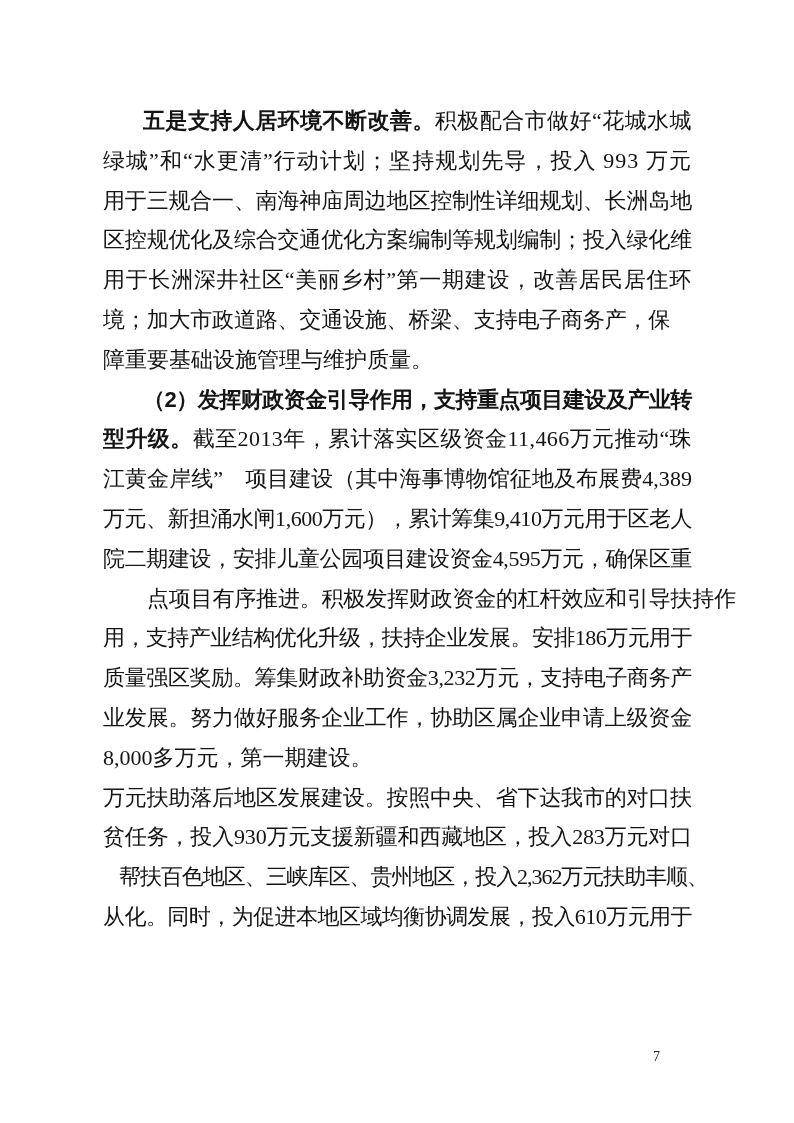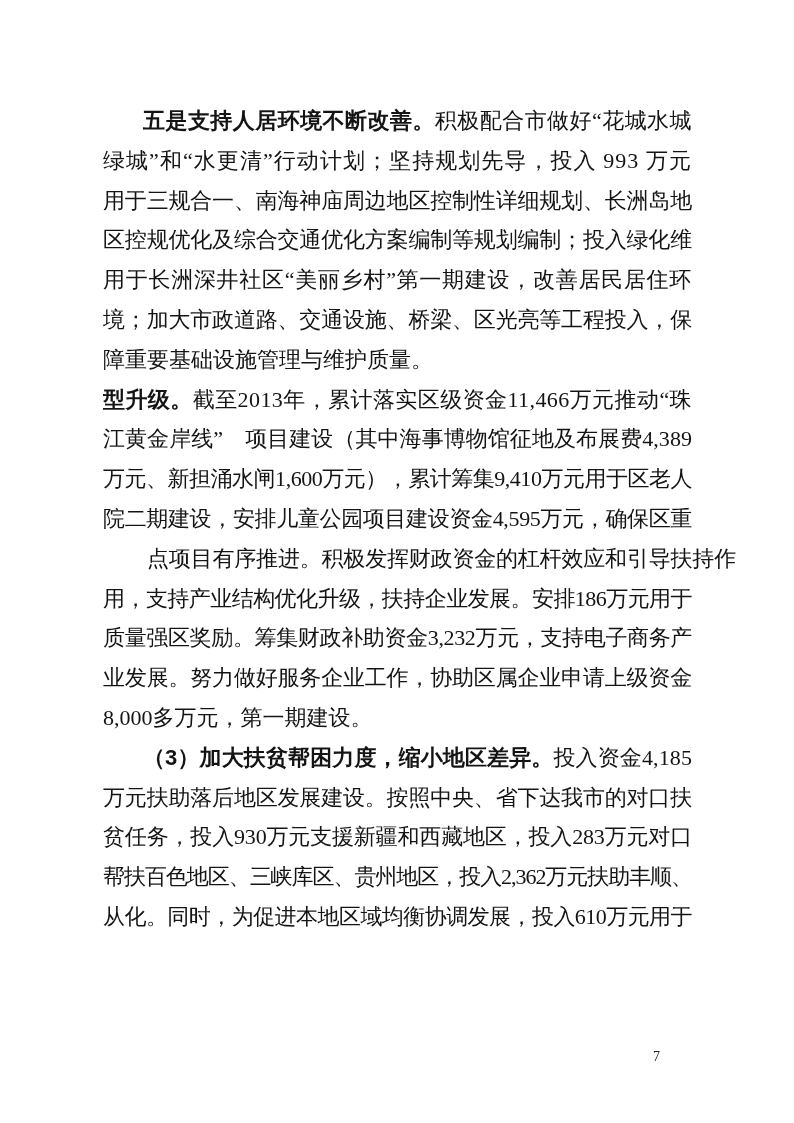--- a/index.html
+++ b/index.html
@@ -49,36 +49,36 @@
 <body>
 
 <div class="page">
   <div class="text-block">
       <div class="para">
         <div class="line j fi"><span class="in" style="letter-spacing: 0.449375px;"><span class="seg bold">五是支持人居环境不断改善。</span><span class="seg">积极配合市做好“花城水城</span></span></div>
         <div class="line j"><span class="in" style="letter-spacing: 1.05677px;"><span class="seg">绿城”和“水更清”行动计划；坚持规划先导，投入 993 万元</span></span></div>
         <div class="line j"><span class="in" style="letter-spacing: -0.185185px; margin-top: 28px;"><span class="seg">用于三规合一、南海神庙周边地区控制性详细规划、长洲岛地</span></span></div>
         <div class="line j"><span class="in" style="letter-spacing: -0.185185px;"><span class="seg">区控规优化及综合交通优化方案编制等规划编制；投入绿化维</span></span></div>
         <div class="line j"><span class="in" style="letter-spacing: 0.721065px;"><span class="seg">用于长洲深井社区“美丽乡村”第一期建设，改善居民居住环</span></span></div>
-        <div class="line j"><span class="in" style="letter-spacing: -0.185185px;"><span class="seg">境；加大市政道路、交通设施、桥梁、区光亮等工程投入，保</span></span></div>
+        <div class="line j"><span class="in" style="letter-spacing: -0.185185px;"><span class="seg">境；加大市政道路、交通设施、桥梁、支持电子商务产，保</span></span></div>
         <div class="line"><span class="in"><span class="seg">障重要基础设施管理与维护质量。</span></span></div>
       </div>
       <div class="para">
+        <div class="line j fi"><span class="in" style="letter-spacing: -0.509615px;"><span class="seg bold">（2）发挥财政资金引导作用，支持重点项目建设及产业转</span></span></div>
         <div class="line j"><span class="in" style="letter-spacing: 0.42334px;"><span class="seg bold">型升级。</span><span class="seg">截至2013年，累计落实区级资金11,466万元推动“珠</span></span></div>
         <div class="line j"><span class="in" style="letter-spacing: 0.0578125px; margin-top: 44px;"><span class="seg">江黄金岸线”　项目建设（其中海事博物馆征地及布展费4,389</span></span></div>
         <div class="line j"><span class="in" style="letter-spacing: -0.484848px;"><span class="seg">万元、新担涌水闸1,600万元），累计筹集9,410万元用于区老人</span></span></div>
         <div class="line j"><span class="in" style="letter-spacing: -0.35px;"><span class="seg">院二期建设，安排儿童公园项目建设资金4,595万元，确保区重</span></span></div>
         <div class="line j"><span class="in" style="letter-spacing: -0.185185px; margin-left: 44px;"><span class="seg">点项目有序推进。积极发挥财政资金的杠杆效应和引导扶持作</span></span></div>
         <div class="line j"><span class="in" style="letter-spacing: -0.551724px;"><span class="seg">用，支持产业结构优化升级，扶持企业发展。安排186万元用于</span></span></div>
         <div class="line j"><span class="in" style="letter-spacing: -0.35px;"><span class="seg">质量强区奖励。筹集财政补助资金3,232万元，支持电子商务产</span></span></div>
         <div class="line j"><span class="in" style="letter-spacing: -0.185185px;"><span class="seg">业发展。努力做好服务企业工作，协助区属企业申请上级资金</span></span></div>
         <div class="line"><span class="in"><span class="seg">8,000多万元，第一期建设。</span></span></div>
       </div>
       <div class="para">
-        <div class="line j fi"><span class="in" style="letter-spacing: 0.116071px;"><span class="seg bold">（3）加大扶贫帮困力度，缩小地区差异。</span><span class="seg">投入资金4,185</span></span></div>
         <div class="line j"><span class="in" style="letter-spacing: -0.185185px;"><span class="seg">万元扶助落后地区发展建设。按照中央、省下达我市的对口扶</span></span></div>
         <div class="line j"><span class="in" style="letter-spacing: -0.166667px;"><span class="seg">贫任务，投入930万元支援新疆和西藏地区，投入283万元对口</span></span></div>
-        <div class="line j"><span class="in" style="letter-spacing: -1.04839px;"><span class="seg">帮扶百色地区、三峡库区、贵州地区，投入2,362万元扶助丰顺、</span></span></div>
+        <div class="line j"><span class="in" style="letter-spacing: -1.04839px; margin-left: 16px;"><span class="seg">帮扶百色地区、三峡库区、贵州地区，投入2,362万元扶助丰顺、</span></span></div>
         <div class="line j"><span class="in" style="letter-spacing: -0.551724px;"><span class="seg">从化。同时，为促进本地区域均衡协调发展，投入610万元用于</span></span></div>
       </div>
     </div>
   <div class="page-number">7</div>
 </div>
 
 </body></html>

